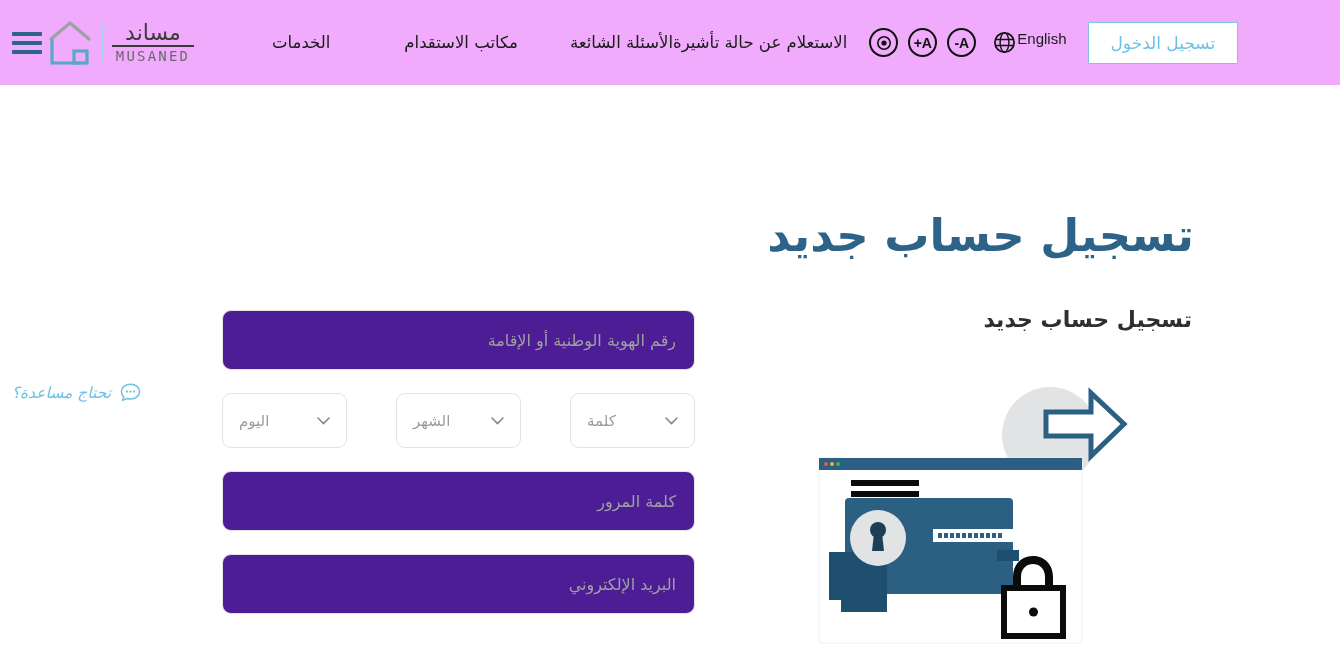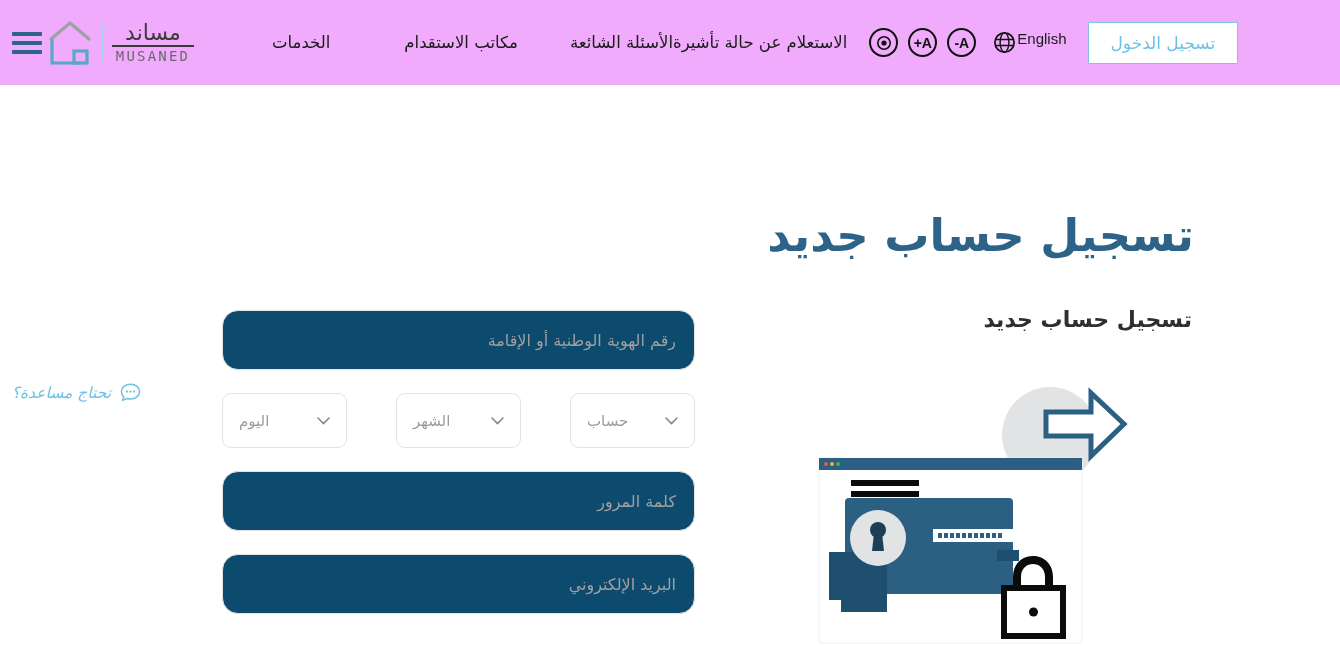--- a/index.html
+++ b/index.html
@@ -78,22 +78,22 @@
     font-size: 22px; color: #2f2f2f; font-weight: 700;
   }
 
   
   .form {
     position: absolute; top: 225px; right: 645px;
     width: 473px;
   }
   .field {
     width: 473px; height: 60px;
-    border: 1px solid #e3e3e3; border-radius: 16px;
-    background: #0c4a6e;
+    border: 1px solid #e3e3e3; border-radius: 9px;
+    background: #4c1d95;
     display: flex; align-items: center;
     padding: 0 18px;
     margin-bottom: 23px;
   }
   .field .ph { font-size: 16px; color: #a0a0a0; }
 
   .date-label {
     font-size: 16px; color: #3a3a3a; text-align: right;
     margin-bottom: 9px; margin-top: -2px;
   }
@@ -195,21 +195,21 @@
             <path d="M1 1 L6.5 6.6 L12 1" fill="none" stroke="#8a8a8a" stroke-width="1.6" stroke-linecap="round" stroke-linejoin="round"></path>
           </svg>
       </div>
       <div class="select-box">
         <span class="ph">الشهر</span>
         <svg class="chev" viewBox="0 0 13 8">
             <path d="M1 1 L6.5 6.6 L12 1" fill="none" stroke="#8a8a8a" stroke-width="1.6" stroke-linecap="round" stroke-linejoin="round"></path>
           </svg>
       </div>
       <div class="select-box">
-        <span class="ph">حساب</span>
+        <span class="ph">كلمة</span>
         <svg class="chev" viewBox="0 0 13 8">
             <path d="M1 1 L6.5 6.6 L12 1" fill="none" stroke="#8a8a8a" stroke-width="1.6" stroke-linecap="round" stroke-linejoin="round"></path>
           </svg>
       </div>
     </div>
 
     <div class="field">
       <span class="ph">كلمة المرور</span>
     </div>
 

